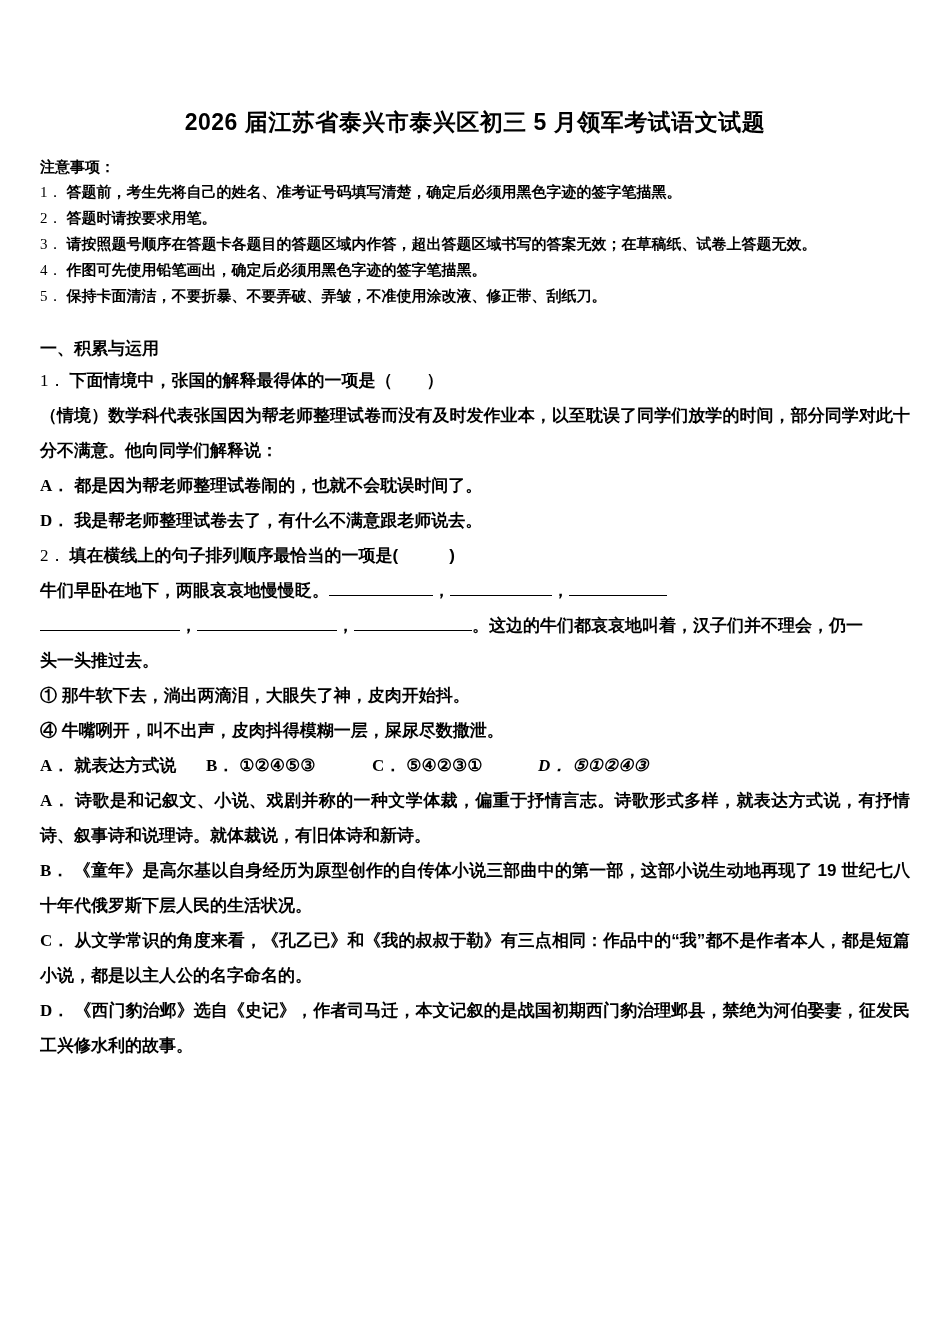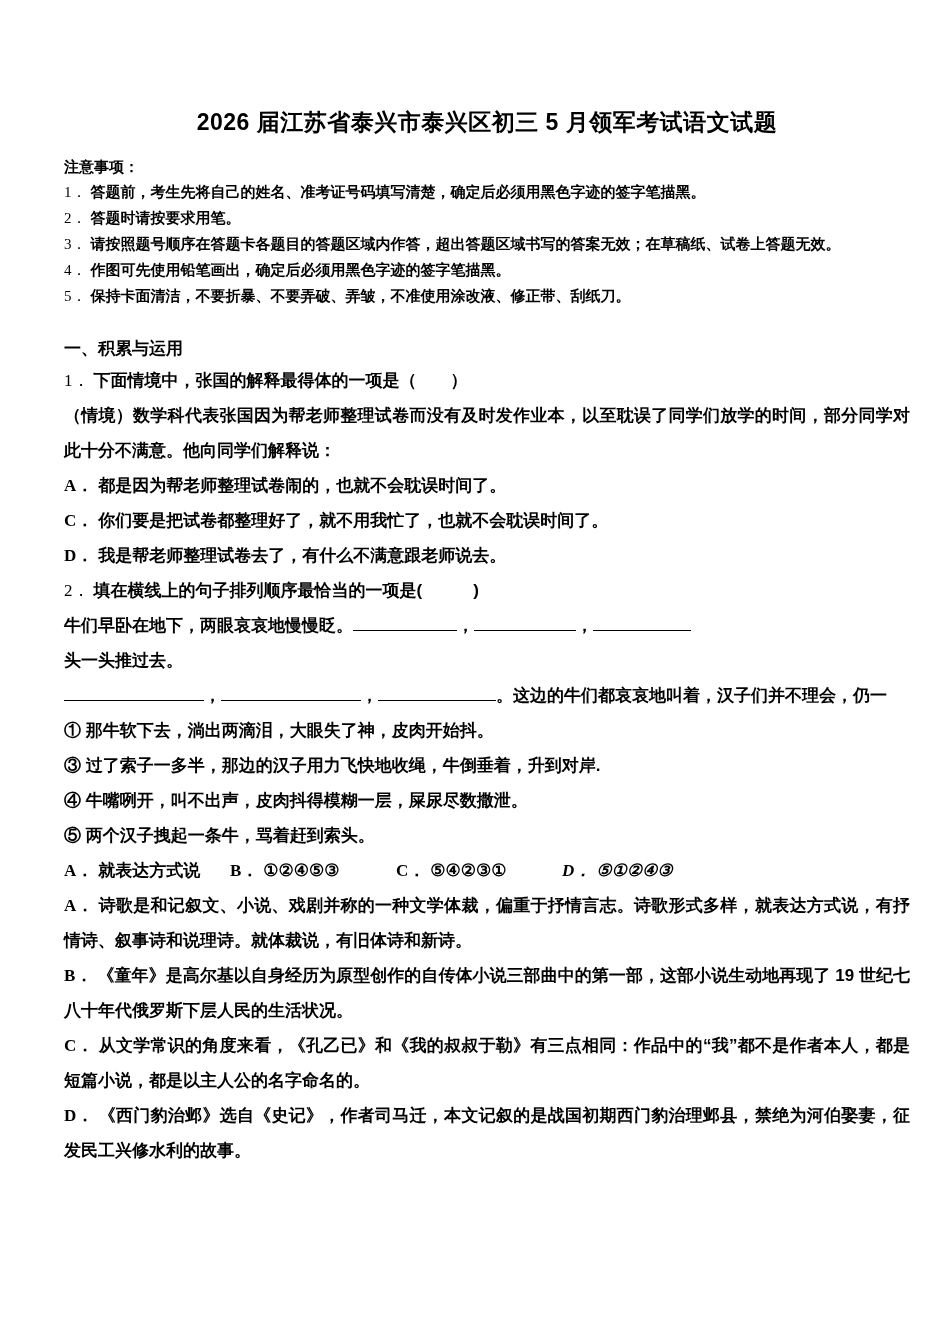--- a/index.html
+++ b/index.html
@@ -6,21 +6,21 @@
   html, body {
     width: 950px;
     background: #ffffff;
     color: #000000;
     font-family: "Liberation Sans", sans-serif;
   }
   body { height: 1344px; overflow: hidden; }
   .page {
     width: 950px;
     height: 968px;
-    padding: 106px 40px 0 64px;
+    padding: 106px 40px 0 40px;
   }
   .title {
     text-align: center;
     font-size: 23px;
     font-weight: 700;
     line-height: 32px;
     margin-bottom: 16px;
     letter-spacing: 0.5px;
   }
   
@@ -70,35 +70,32 @@
     <div class="notice-line"><span class="num">5．</span><span>保持卡面清洁，不要折暴、不要弄破、弄皱，不准使用涂改液、修正带、刮纸刀。</span></div>
   </div>
 
   <div class="main">
 
     <div class="sec-heading">一、积累与运用</div>
 
     <div class="line"><span class="num">1．</span><span>下面情境中，张国的解释最得体的一项是（　　）</span></div>
     <div class="para">（情境）数学科代表张国因为帮老师整理试卷而没有及时发作业本，以至耽误了同学们放学的时间，部分同学对此十分不满意。他向同学们解释说：</div>
     <div class="line"><span class="opt-label">A．</span><span>都是因为帮老师整理试卷闹的，也就不会耽误时间了。</span></div>
-    <div class="line"><span class="opt-label">C．</span><span>你们要是把试卷都整理好了，就不用我忙了，也就不会耽误时间了。</span></div>
     <div class="line"><span class="opt-label">D．</span><span>我是帮老师整理试卷去了，有什么不满意跟老师说去。</span></div>
 
     <div class="line"><span class="num">2．</span><span>填在横线上的句子排列顺序最恰当的一项是(　　　)</span></div>
 
     <div class="line"><span>牛们早卧在地下，两眼哀哀地慢慢眨。</span><span class="blank b1"></span><span>，</span><span class="blank b2"></span><span>，</span><span class="blank b3"></span></div>
 
+    <div class="line"><span class="blank b4"></span><span>，</span><span class="blank b5"></span><span>，</span><span class="blank b6"></span><span>。这边的牛们都哀哀地叫着，汉子们并不理会，仍一</span></div>
+
     <div class="line">头一头推过去。</div>
 
-    <div class="line"><span class="blank b4"></span><span>，</span><span class="blank b5"></span><span>，</span><span class="blank b6"></span><span>。这边的牛们都哀哀地叫着，汉子们并不理会，仍一</span></div>
-
     <div class="line">① 那牛软下去，淌出两滴泪，大眼失了神，皮肉开始抖。</div>
-    <div class="line">③ 过了索子一多半，那边的汉子用力飞快地收绳，牛倒垂着，升到对岸.</div>
     <div class="line">④ 牛嘴咧开，叫不出声，皮肉抖得模糊一层，屎尿尽数撒泄。</div>
-    <div class="line">⑤ 两个汉子拽起一条牛，骂着赶到索头。</div>
 
     <div class="line choices-row">
       <span class="choice"><span class="opt-label">A．</span><span>就表达方式说</span></span><span class="choice"><span class="opt-label">B．</span><span>①②④⑤③</span></span><span class="choice"><span class="opt-label">C．</span><span>⑤④②③①</span></span><span class="choice"><span class="opt-label">D．</span><span>⑤①②④③</span></span>
     </div>
 
     <div class="para"><span class="opt-label">A．</span><span>诗歌是和记叙文、小说、戏剧并称的一种文学体裁，偏重于抒情言志。诗歌形式多样，就表达方式说，有抒情诗、叙事诗和说理诗。就体裁说，有旧体诗和新诗。</span></div>
     <div class="para"><span class="opt-label">B．</span><span>《童年》是高尔基以自身经历为原型创作的自传体小说三部曲中的第一部，这部小说生动地再现了 19 世纪七八十年代俄罗斯下层人民的生活状况。</span></div>
     <div class="para"><span class="opt-label">C．</span><span>从文学常识的角度来看，《孔乙已》和《我的叔叔于勒》有三点相同：作品中的“我”都不是作者本人，都是短篇小说，都是以主人公的名字命名的。</span></div>
     <div class="para"><span class="opt-label">D．</span><span>《西门豹治邺》选自《史记》，作者司马迁，本文记叙的是战国初期西门豹治理邺县，禁绝为河伯娶妻，征发民工兴修水利的故事。</span></div>
 

